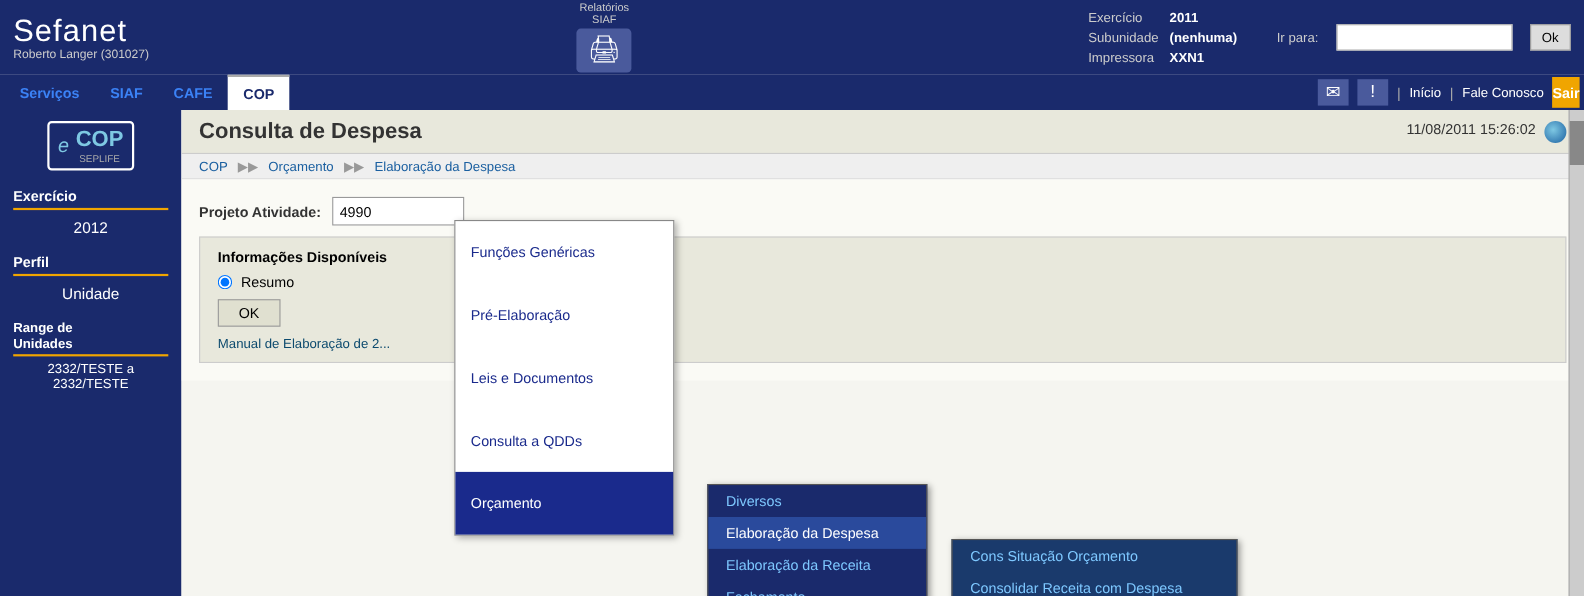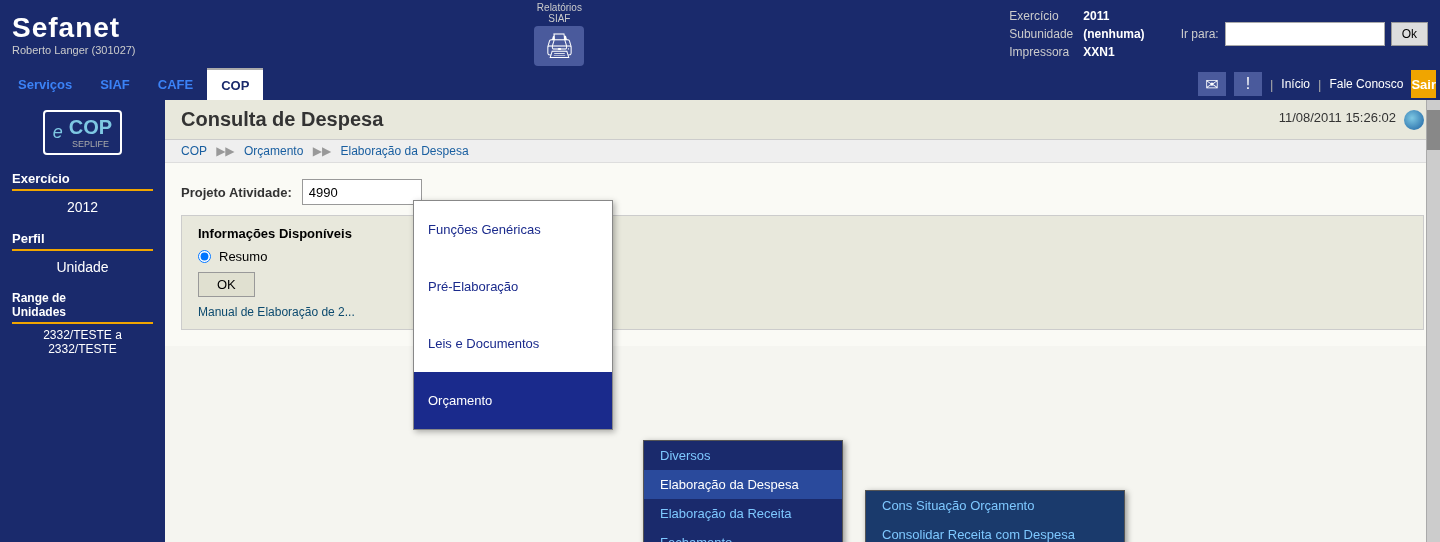--- a/index.html
+++ b/index.html
@@ -8,30 +8,30 @@
     
     .header {
       background: #1a2a6c;
       color: white;
       display: flex;
       align-items: center;
       padding: 6px 12px;
       height: 68px;
     }
     .header-logo { flex: 0 0 auto; margin-right: 20px; }
-    .header-logo .app-name { font-size: 28px; font-weight: bold; color: white; letter-spacing: 1px; }
+    .header-logo .app-name { font-size: 28px; font-weight: normal; color: white; letter-spacing: 1px; }
     .header-logo .user-info { font-size: 11px; color: #ccc; }
     .header-reports { flex: 0 0 auto; text-align: center; margin: 0 auto; }
     .header-reports .report-label { font-size: 10px; color: #ccc; }
     .report-icon { display: inline-block; width: 50px; height: 40px; background: #4a5a9c; border-radius: 4px; text-align: center; line-height: 40px; font-size: 24px; margin-top: 2px; }
     .header-info { flex: 0 0 auto; margin-left: 40px; font-size: 12px; color: #ccc; }
     .header-info table td { padding: 1px 4px; }
     .header-info .label { color: #ccc; }
     .header-info .value { color: white; font-weight: bold; }
-    .header-goto { flex: 0 0 auto; margin-left: 30px; display: flex; align-items: center; gap: 6px; justify-content: space-between; }
+    .header-goto { flex: 0 0 auto; margin-left: 30px; display: flex; align-items: center; gap: 16px; justify-content: space-between; }
     .header-goto label { color: #ccc; font-size: 12px; }
     .header-goto input { width: 160px; height: 24px; border: 1px solid #aaa; padding: 2px 4px; font-size: 12px; }
     .header-goto button { height: 24px; padding: 0 10px; background: #ddd; border: 1px solid #999; font-size: 12px; cursor: pointer; }
 
     
     .navbar {
       background: #1a2a6c;
       display: flex;
       align-items: stretch;
       height: 32px;
@@ -311,20 +311,21 @@
     </div>
 
     <div class="scrollbar">
       <div class="scrollbar-thumb"></div>
     </div>
 
     <div class="cop-menu">
       <div class="menu-item">Funções Genéricas</div>
       <div class="menu-item">Pré-Elaboração</div>
       <div class="menu-item">Leis e Documentos</div>
+      <div class="menu-item">Consulta a QDDs</div>
       <div class="menu-item highlighted" style="background:#1a2a8c;color:white;">Orçamento</div>
     </div>
 
     <div class="orcamento-menu">
       <div class="menu-item">Diversos</div>
       <div class="menu-item highlighted" style="background:#2a4a9c;color:white;">Elaboração da Despesa</div>
       <div class="menu-item">Elaboração da Receita</div>
       <div class="menu-item">Fechamento</div>
     </div>
 

